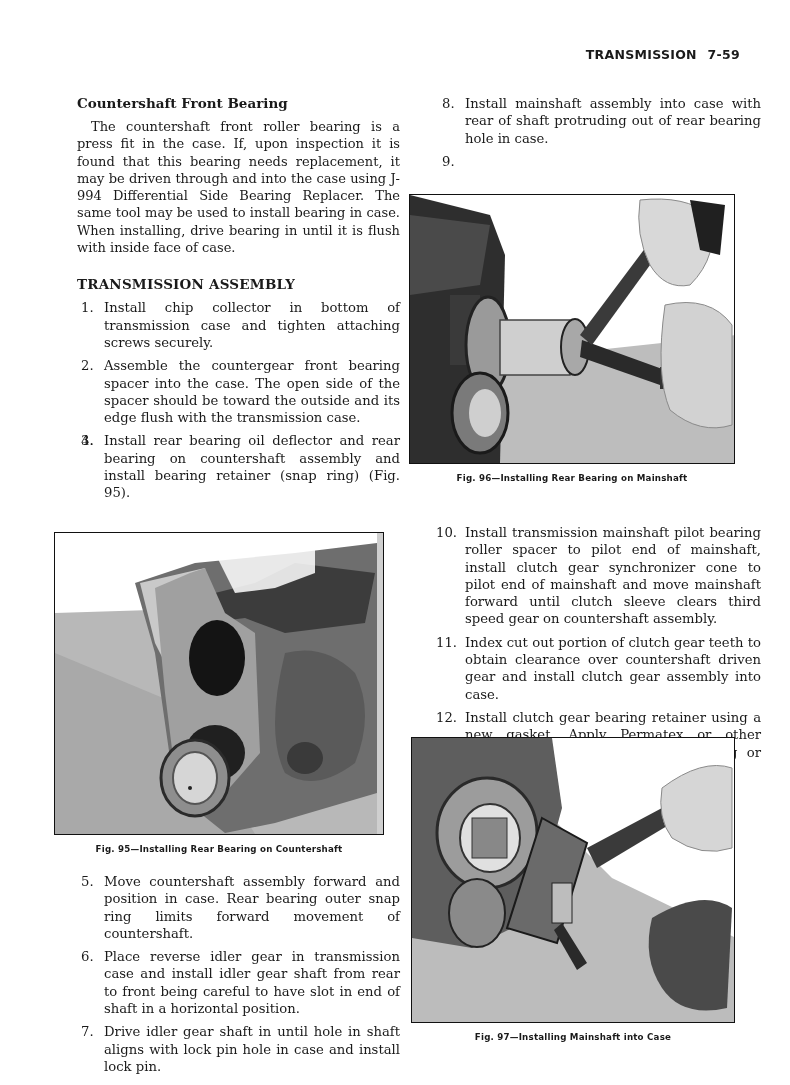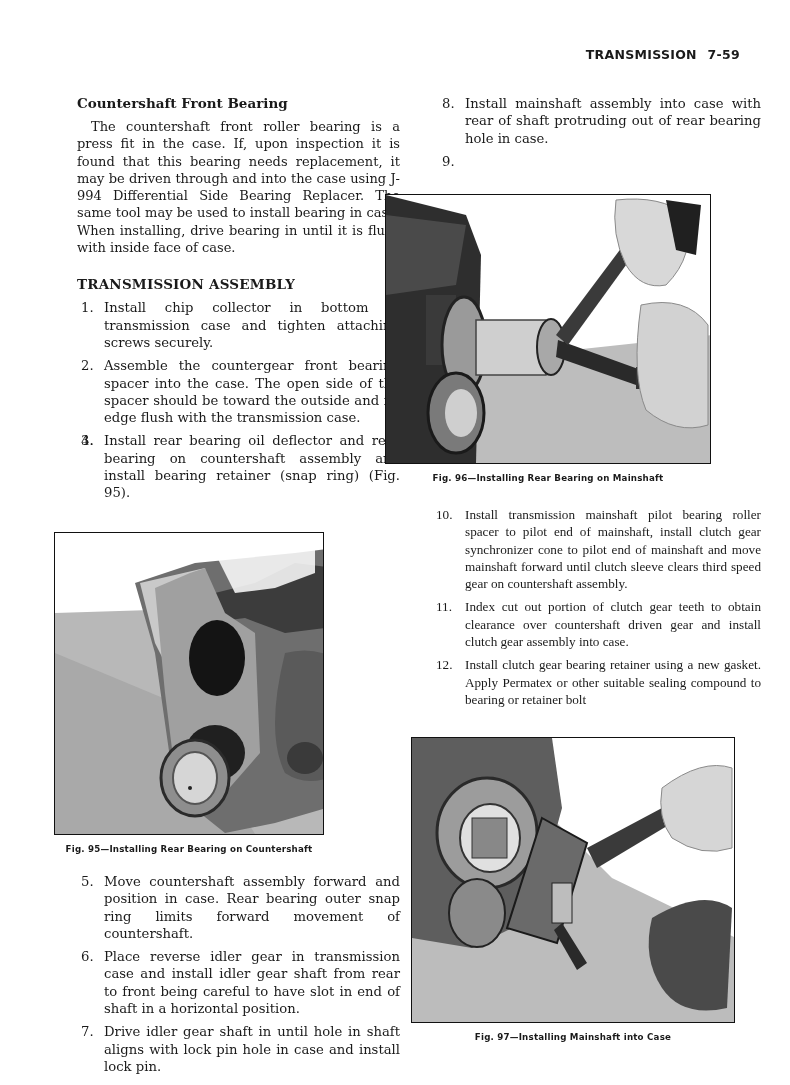--- a/index.html
+++ b/index.html
@@ -36,21 +36,21 @@
   <p class="para">The countershaft front roller bearing is a press fit in the case. If, upon inspection it is found that this bearing needs replacement, it may be driven through and into the case using J-994 Differential Side Bearing Replacer. The same tool may be used to install bearing in case. When installing, drive bearing in until it is flush with inside face of case.</p>
   <h3 class="section-heading caps">TRANSMISSION ASSEMBLY</h3>
   <ol class="steps">
     <li><span class="num">1.</span><span>Install chip collector in bottom of transmission case and tighten attaching screws securely.</span></li>
     <li><span class="num">2.</span><span>Assemble the countergear front bearing spacer into the case. The open side of the spacer should be toward the outside and its edge flush with the transmission case.</span></li>
     <li><span class="num">3.</span></li>
     <li><span class="num">4.</span><span>Install rear bearing oil deflector and rear bearing on countershaft assembly and install bearing retainer (snap ring) (Fig. 95).</span></li>
   </ol>
 </div>
 
-<div class="figure" style="left:54px; top:532px; width:270px;">
+<div class="figure" style="left:54px; top:532px; width:330px;">
   <div class="photo" style="height:301px;">
     <svg width="322" height="301" viewBox="0 0 322 301">
       <rect width="322" height="301" fill="#ffffff"></rect>
       <polygon points="0,80 322,70 322,301 0,301" fill="#b8b8b8"></polygon>
       <polygon points="0,120 120,170 200,301 0,301" fill="#a9a9a9"></polygon>
       <polygon points="80,50 140,30 240,20 322,10 322,260 220,290 170,300 120,260 100,120" fill="#6e6e6e"></polygon>
       <polygon points="85,50 150,35 155,70 130,90 110,130 100,110" fill="#c9c9c9"></polygon>
       <polygon points="120,70 200,50 240,30 320,40 310,90 230,100 190,85 150,90" fill="#3c3c3c"></polygon>
       <polygon points="100,55 135,40 150,35 170,80 200,100 205,220 170,260 140,280 120,240 110,160" fill="#a0a0a0"></polygon>
       <ellipse cx="162" cy="125" rx="28" ry="38" fill="#141414"></ellipse>
@@ -74,21 +74,21 @@
   </ol>
 </div>
 
 <div class="col col-right">
   <ol class="steps">
     <li><span class="num">8.</span><span>Install mainshaft assembly into case with rear of shaft protruding out of rear bearing hole in case.</span></li>
     <li><span class="num">9.</span></li>
   </ol>
 </div>
 
-<div class="figure" style="left:385px; top:194px; width:326px;">
+<div class="figure" style="left:409px; top:194px; width:326px;">
   <div class="photo" style="height:268px;">
     <svg width="326" height="268" viewBox="0 0 326 268">
       <rect width="326" height="268" fill="#ffffff"></rect>
       <polygon points="0,175 326,140 326,268 0,268" fill="#bdbdbd"></polygon>
       <polygon points="0,0 80,20 95,60 90,268 0,268" fill="#2e2e2e"></polygon>
       <polygon points="0,20 80,30 70,90 0,100" fill="#4a4a4a"></polygon>
       <rect x="40" y="100" width="30" height="70" fill="#3a3a3a"></rect>
       <ellipse cx="78" cy="150" rx="22" ry="48" fill="#9a9a9a" stroke="#222" stroke-width="3"></ellipse>
       <rect x="90" y="125" width="70" height="55" fill="#cfcfcf" stroke="#444" stroke-width="1.5"></rect>
       <ellipse cx="165" cy="152" rx="14" ry="28" fill="#a8a8a8" stroke="#222" stroke-width="2"></ellipse>
@@ -98,21 +98,21 @@
       <ellipse cx="70" cy="218" rx="28" ry="40" fill="#7a7a7a" stroke="#1a1a1a" stroke-width="3"></ellipse>
       <ellipse cx="75" cy="218" rx="16" ry="24" fill="#cfcfcf"></ellipse>
       <path d="M230,5 Q275,0 300,20 Q310,60 280,90 Q255,95 240,70 Q225,40 230,5 Z" fill="#d8d8d8" stroke="#8a8a8a"></path>
       <path d="M255,110 Q300,100 322,130 L322,230 Q290,240 260,215 Q245,180 255,110 Z" fill="#d2d2d2" stroke="#8a8a8a"></path>
       <polygon points="280,5 315,10 310,60 290,55" fill="#202020"></polygon>
     </svg>
   </div>
   <div class="caption">Fig. 96—Installing Rear Bearing on Mainshaft</div>
 </div>
 
-<div class="col col-right" style="top:506px;font-family:Liberation Serif, serif;">
+<div class="col col-right" style="top:524px;">
   <ol class="steps two-digit">
     <li><span class="num">10.</span><span>Install transmission mainshaft pilot bearing roller spacer to pilot end of mainshaft, install clutch gear synchronizer cone to pilot end of mainshaft and move mainshaft forward until clutch sleeve clears third speed gear on countershaft assembly.</span></li>
     <li><span class="num">11.</span><span>Index cut out portion of clutch gear teeth to obtain clearance over countershaft driven gear and install clutch gear assembly into case.</span></li>
     <li><span class="num">12.</span><span>Install clutch gear bearing retainer using a new gasket. Apply Permatex or other suitable sealing compound to bearing or retainer bolt</span></li>
   </ol>
 </div>
 
 <div class="figure" style="left:411px; top:737px; width:324px;">
   <div class="photo" style="height:284px;">
     <svg width="324" height="284" viewBox="0 0 324 284">

